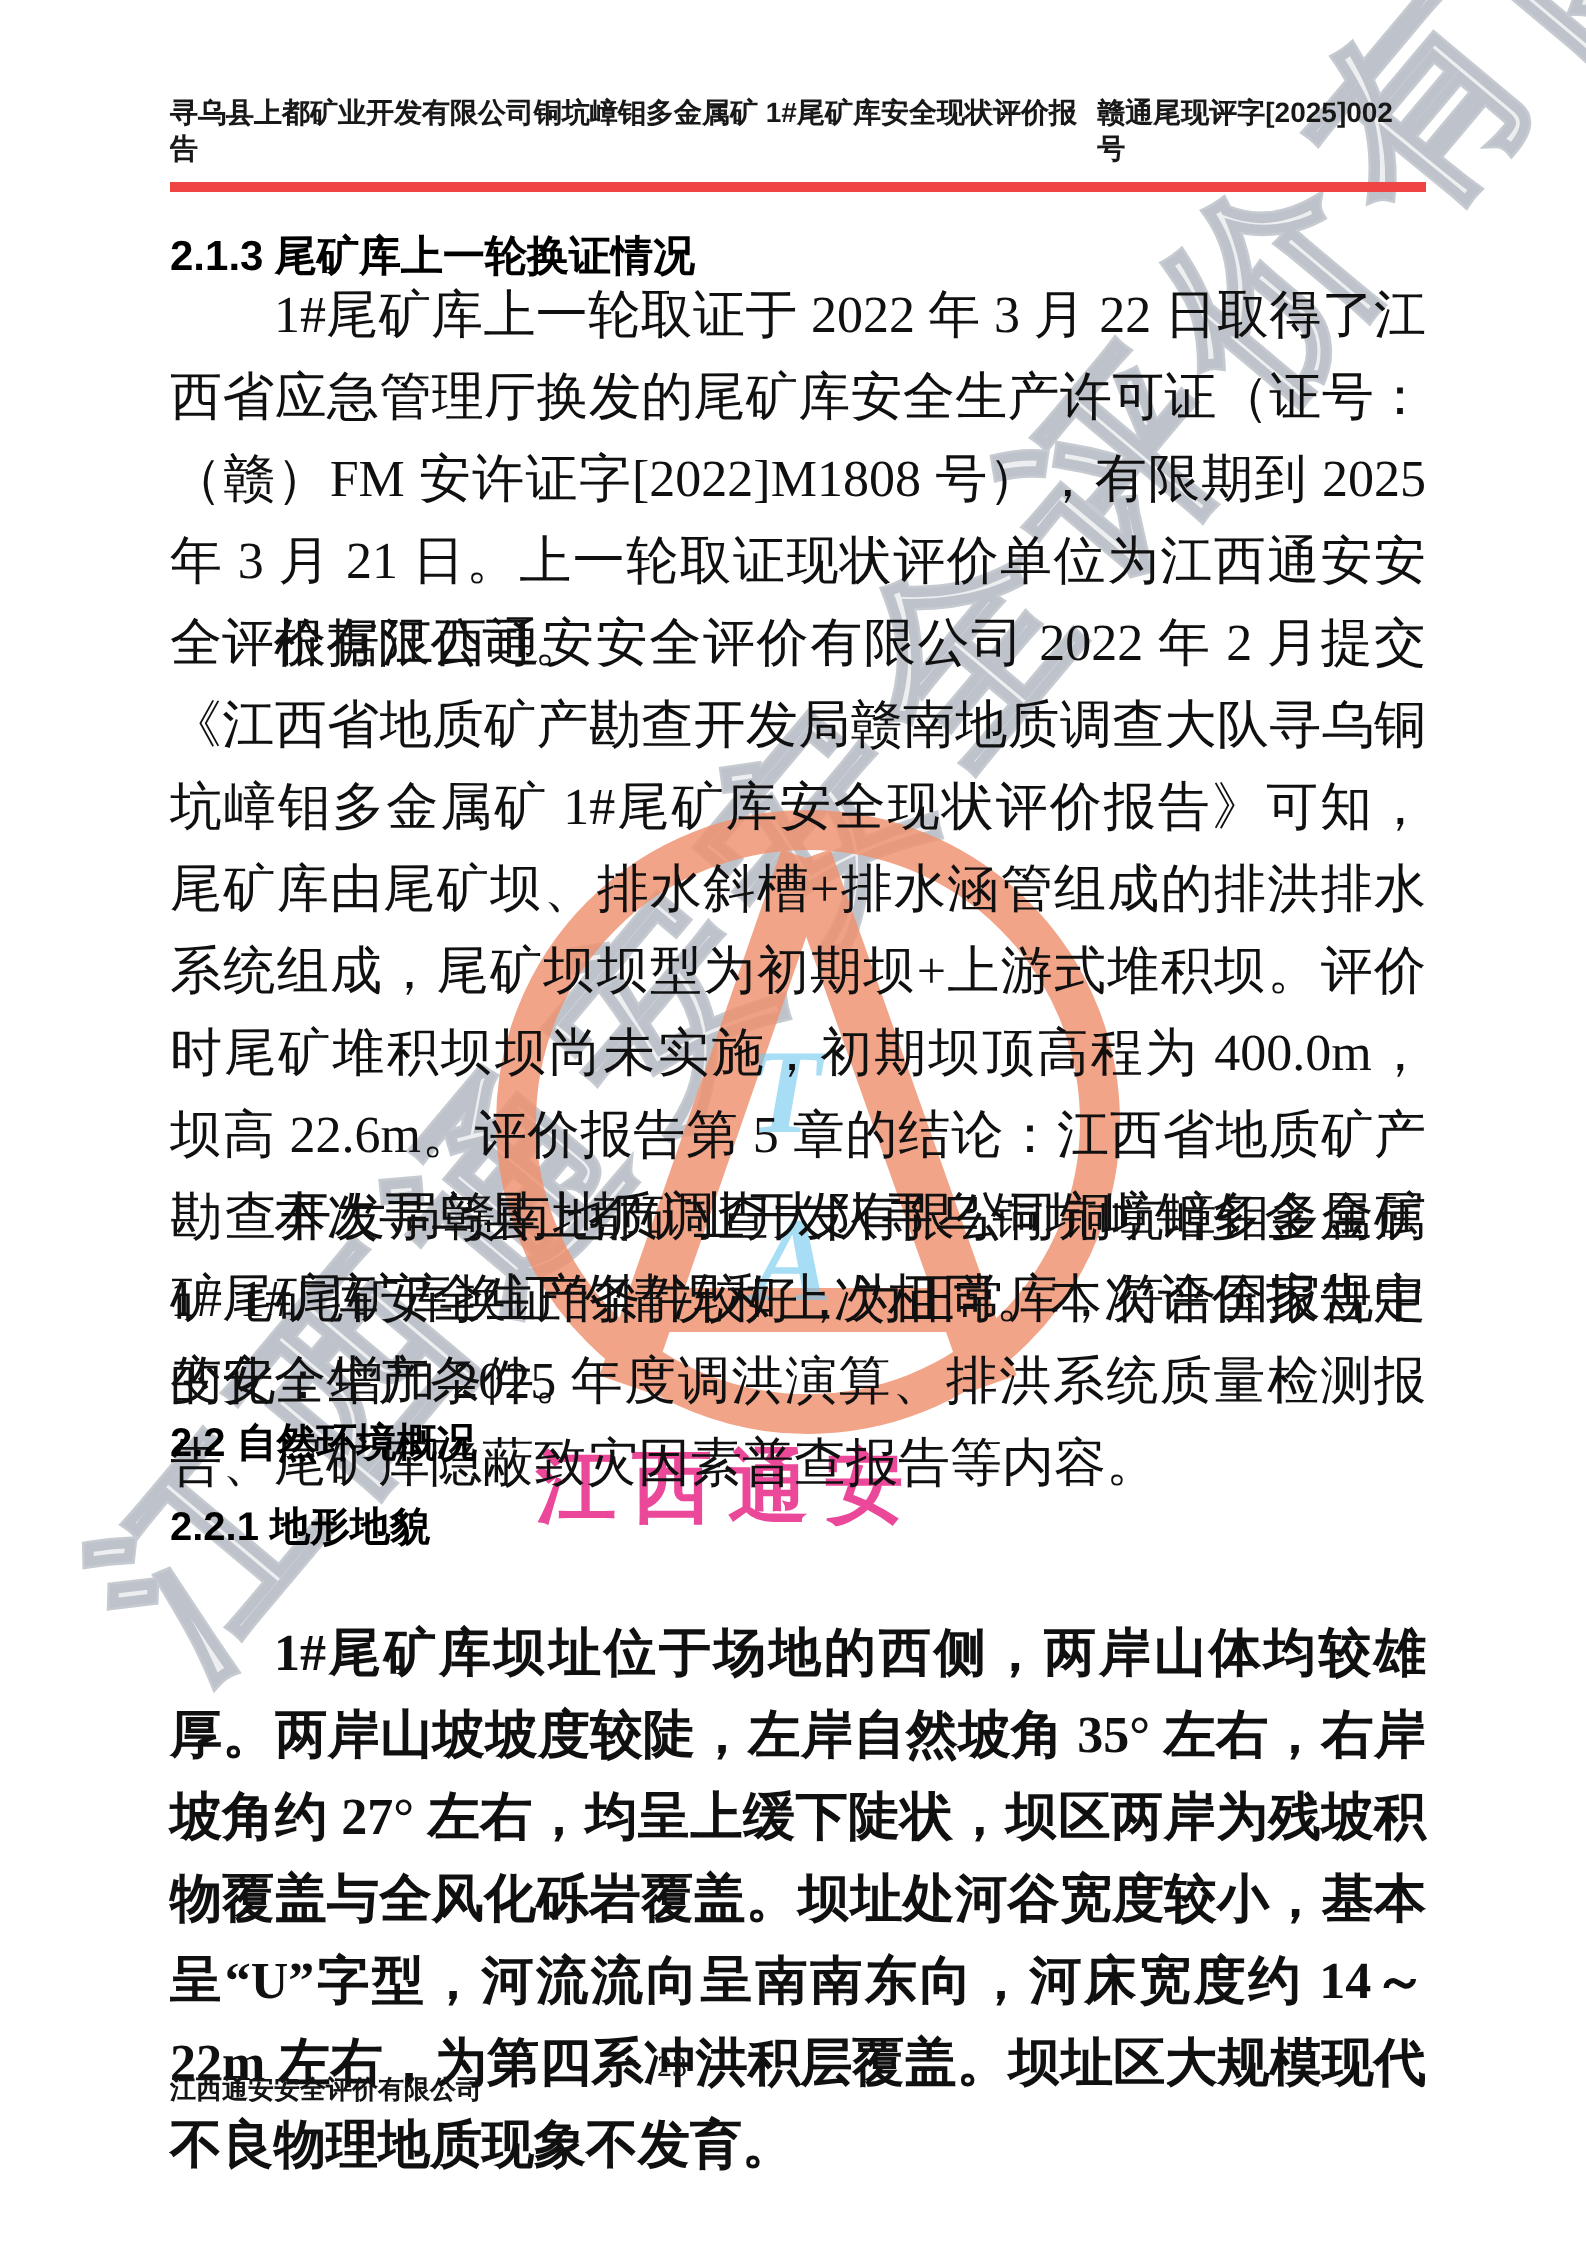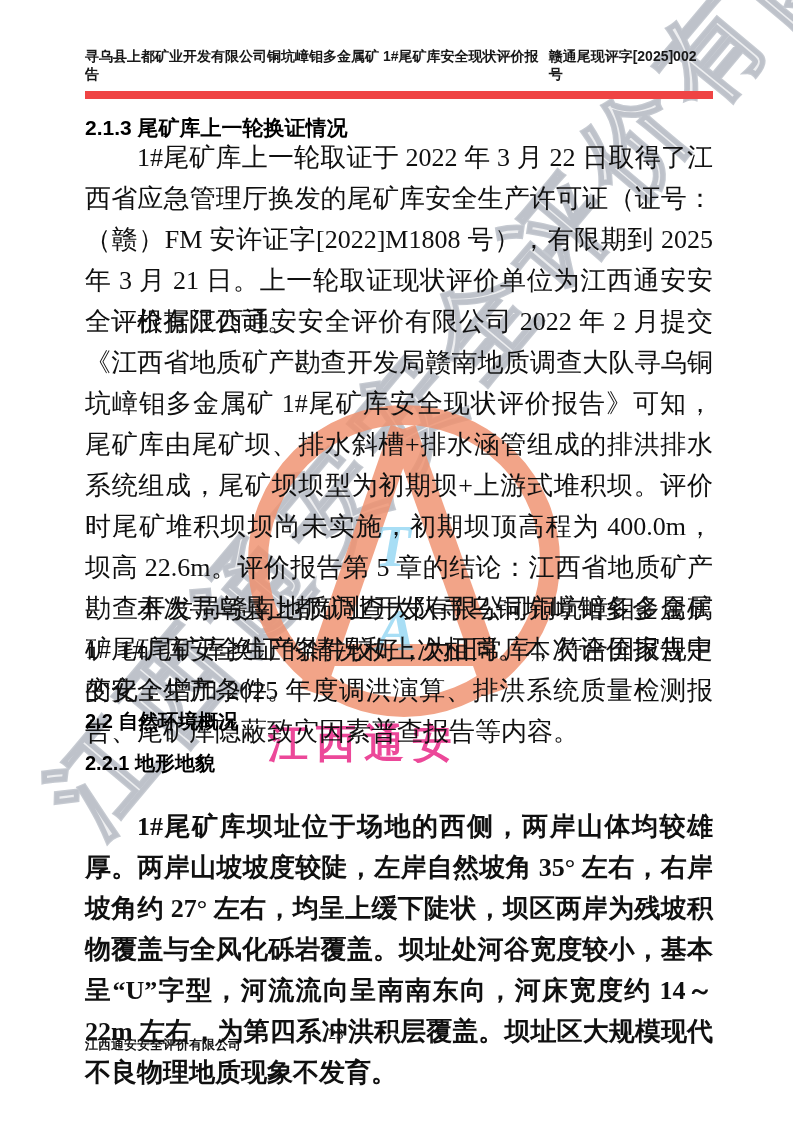--- a/index.html
+++ b/index.html
@@ -28,21 +28,21 @@
   .wm-blue-a{left:376px;top:596px;}
   .wm-red{
     position:absolute;left:268px;top:716px;z-index:2;
     font-family:"Liberation Sans",sans-serif;font-weight:bold;
     font-size:40px;letter-spacing:8px;color:#ec4899;white-space:nowrap;
   }
   
   .doc-header{
     position:absolute;left:85px;top:48px;width:628px;z-index:3;
     display:flex;justify-content:space-between;align-items:flex-end;
-    padding-bottom:7px;border-bottom:8px solid #ef4444;
+    padding-bottom:7px;border-bottom:5px solid #ef4444;
     font-family:"Liberation Sans",sans-serif;font-weight:bold;
     font-size:14px;color:#181818;
   }
   .heading{
     position:absolute;left:85px;z-index:3;margin:0;
     font-family:"Liberation Sans",sans-serif;font-weight:bold;color:#000;
   }
   .h-213{top:94px;font-size:21px;margin-top:20px;}
   .h-22{top:708px;font-size:20px;}
   .h-221{top:750px;font-size:20px;}

